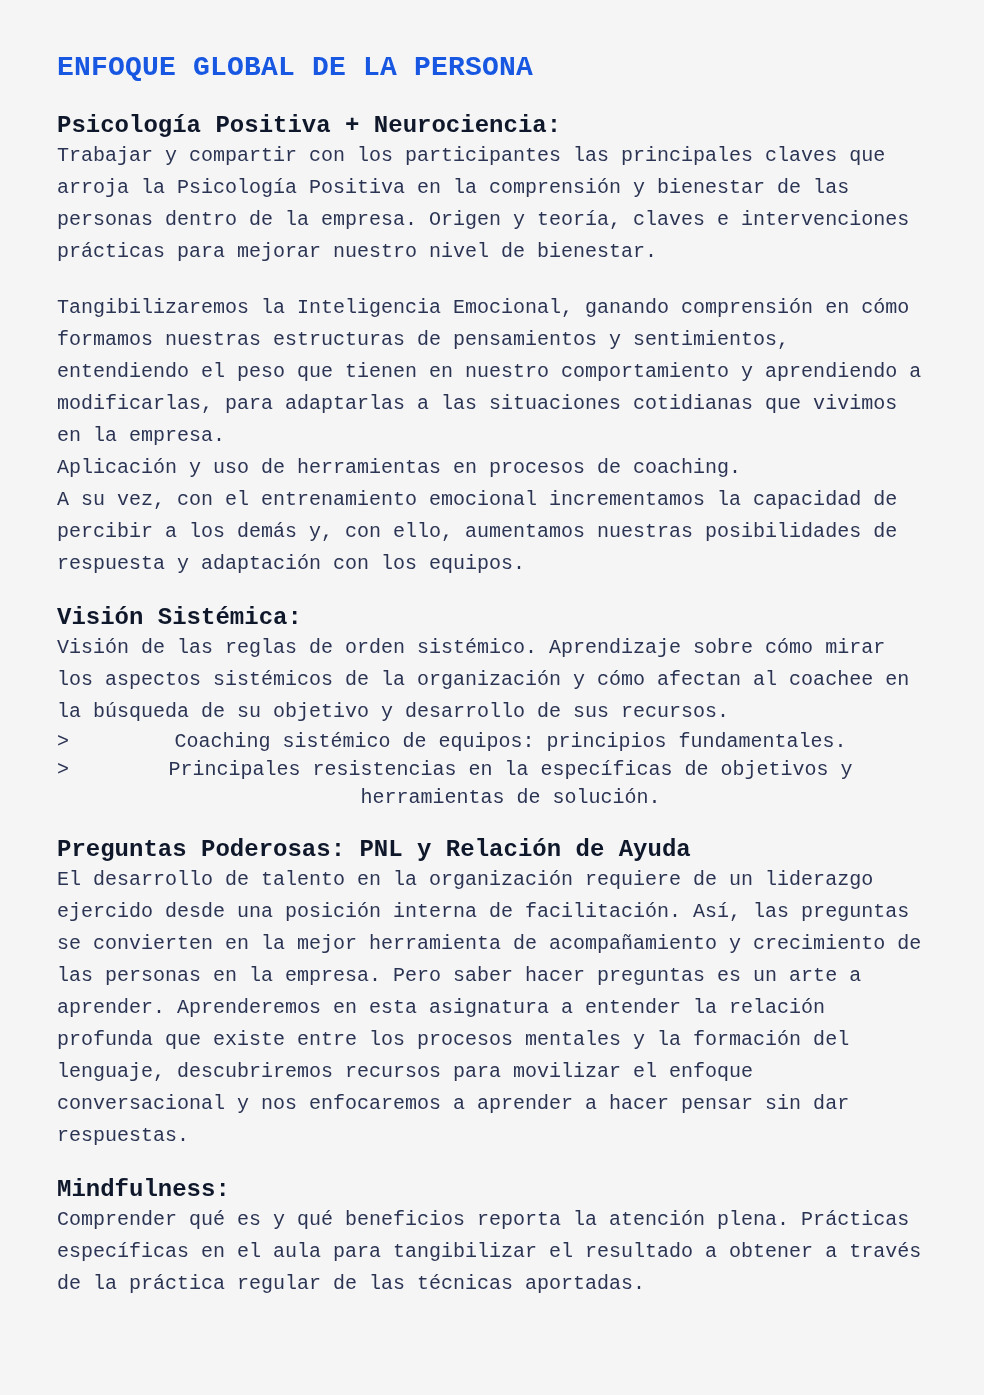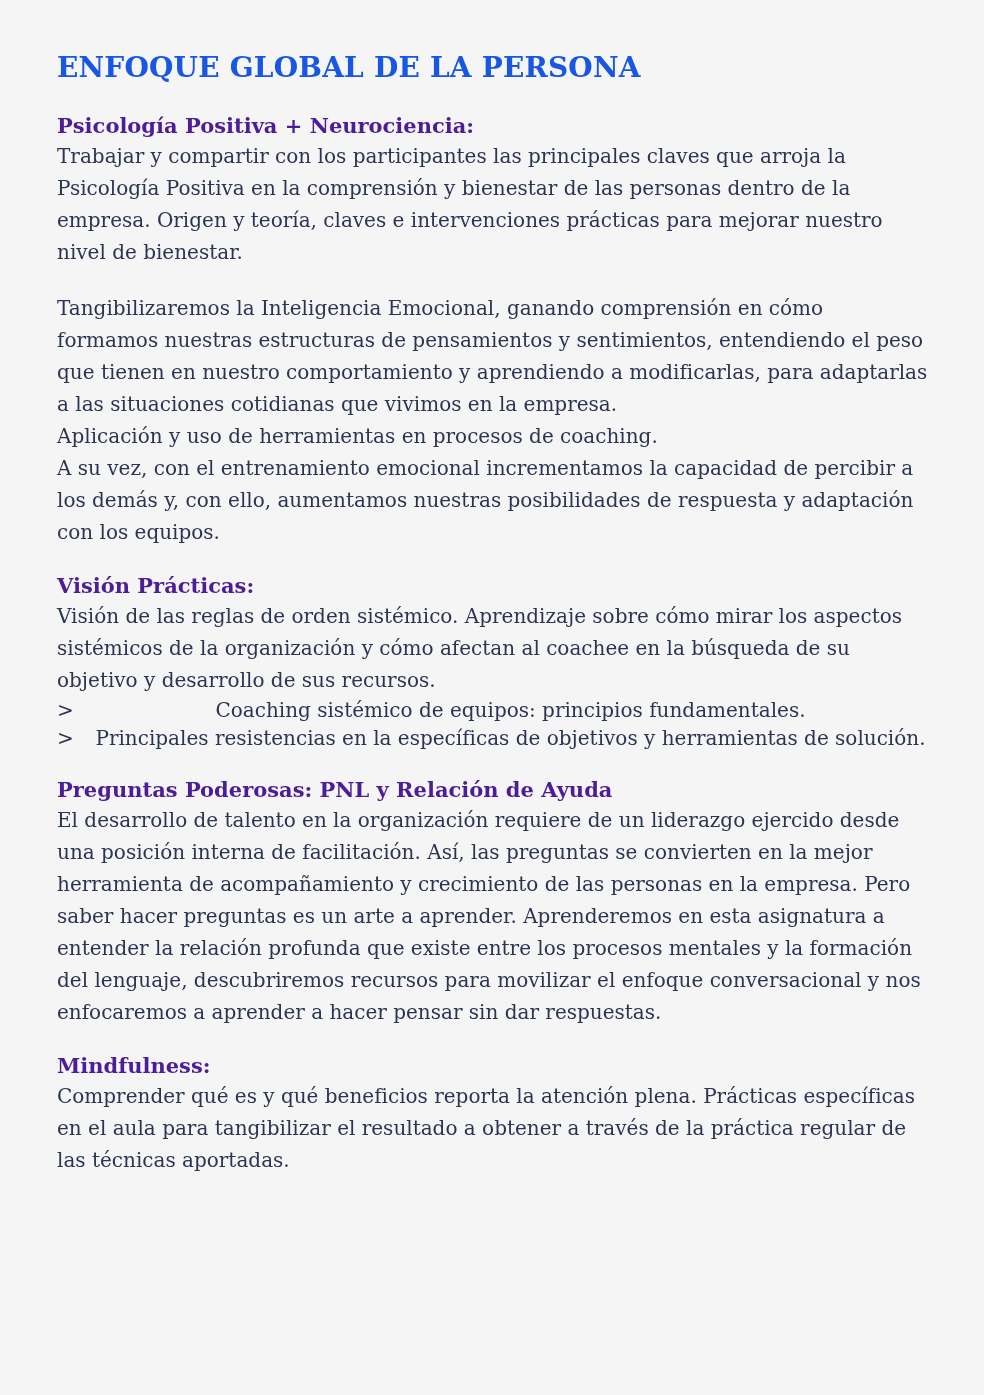--- a/index.html
+++ b/index.html
@@ -12,38 +12,39 @@
     background: #f5f5f6;
     font-family: "DejaVu Serif", "Liberation Serif", serif;
     color: #2b3453;
     overflow: hidden;
   }
   .page {
     box-sizing: border-box;
     width: 984px;
     height: 1318px;
     padding: 50px 54px 0 57px;
+    font-family: Liberation Mono, monospace;
   }
   .doc-title {
     margin: 0 0 26px 0;
     font-size: 28px;
     line-height: 36px;
     font-weight: 700;
     letter-spacing: 0.2px;
     color: #1757e1;
   }
   .doc-section {
     margin-top: 24px;
   }
   .doc-section h2 {
     margin: 0;
-    font-size: 21px;
+    font-size: 24px;
     line-height: 28px;
     font-weight: 700;
-    color: #4c1d95;
+    color: #0f172a;
   }
   .doc-section p {
     margin: 0;
     font-size: 20px;
     line-height: 32px;
     font-weight: 400;
     color: #2b3453;
     max-width: 876px;
   }
   ul.bullets {
@@ -79,21 +80,21 @@
     <p>Trabajar y compartir con los participantes las principales claves que arroja la Psicología Positiva en la comprensión y bienestar de las personas dentro de la empresa. Origen y teoría, claves e intervenciones prácticas para mejorar nuestro nivel de bienestar.</p>
   </section>
 
   <section class="doc-section">
     <p>Tangibilizaremos la Inteligencia Emocional, ganando comprensión en cómo formamos nuestras estructuras de pensamientos y sentimientos, entendiendo el peso que tienen en nuestro comportamiento y aprendiendo a modificarlas, para adaptarlas a las situaciones cotidianas que vivimos en la empresa.</p>
     <p>Aplicación y uso de herramientas en procesos de coaching.</p>
     <p>A su vez, con el entrenamiento emocional incrementamos la capacidad de percibir a los demás y, con ello, aumentamos nuestras posibilidades de respuesta y adaptación con los equipos.</p>
   </section>
 
   <section class="doc-section">
-    <h2>Visión Prácticas:</h2>
+    <h2>Visión Sistémica:</h2>
     <p>Visión de las reglas de orden sistémico. Aprendizaje sobre cómo mirar los aspectos sistémicos de la organización y cómo afectan al coachee en la búsqueda de su objetivo y desarrollo de sus recursos.</p>
     <ul class="bullets">
       <li>
         <span class="marker">&gt;</span>
         <span class="bullet-text">Coaching sistémico de equipos: principios fundamentales.</span>
       </li>
       <li>
         <span class="marker">&gt;</span>
         <span class="bullet-text">Principales resistencias en la específicas de objetivos y herramientas de solución.</span>
       </li>

